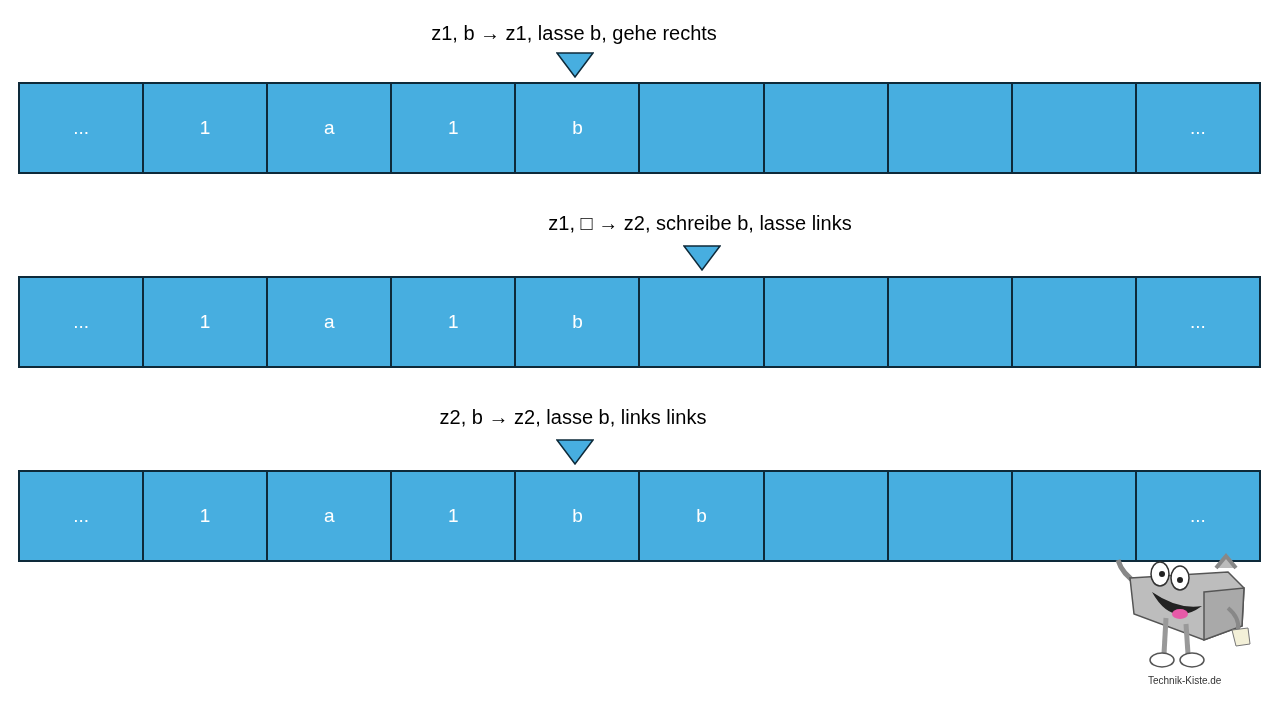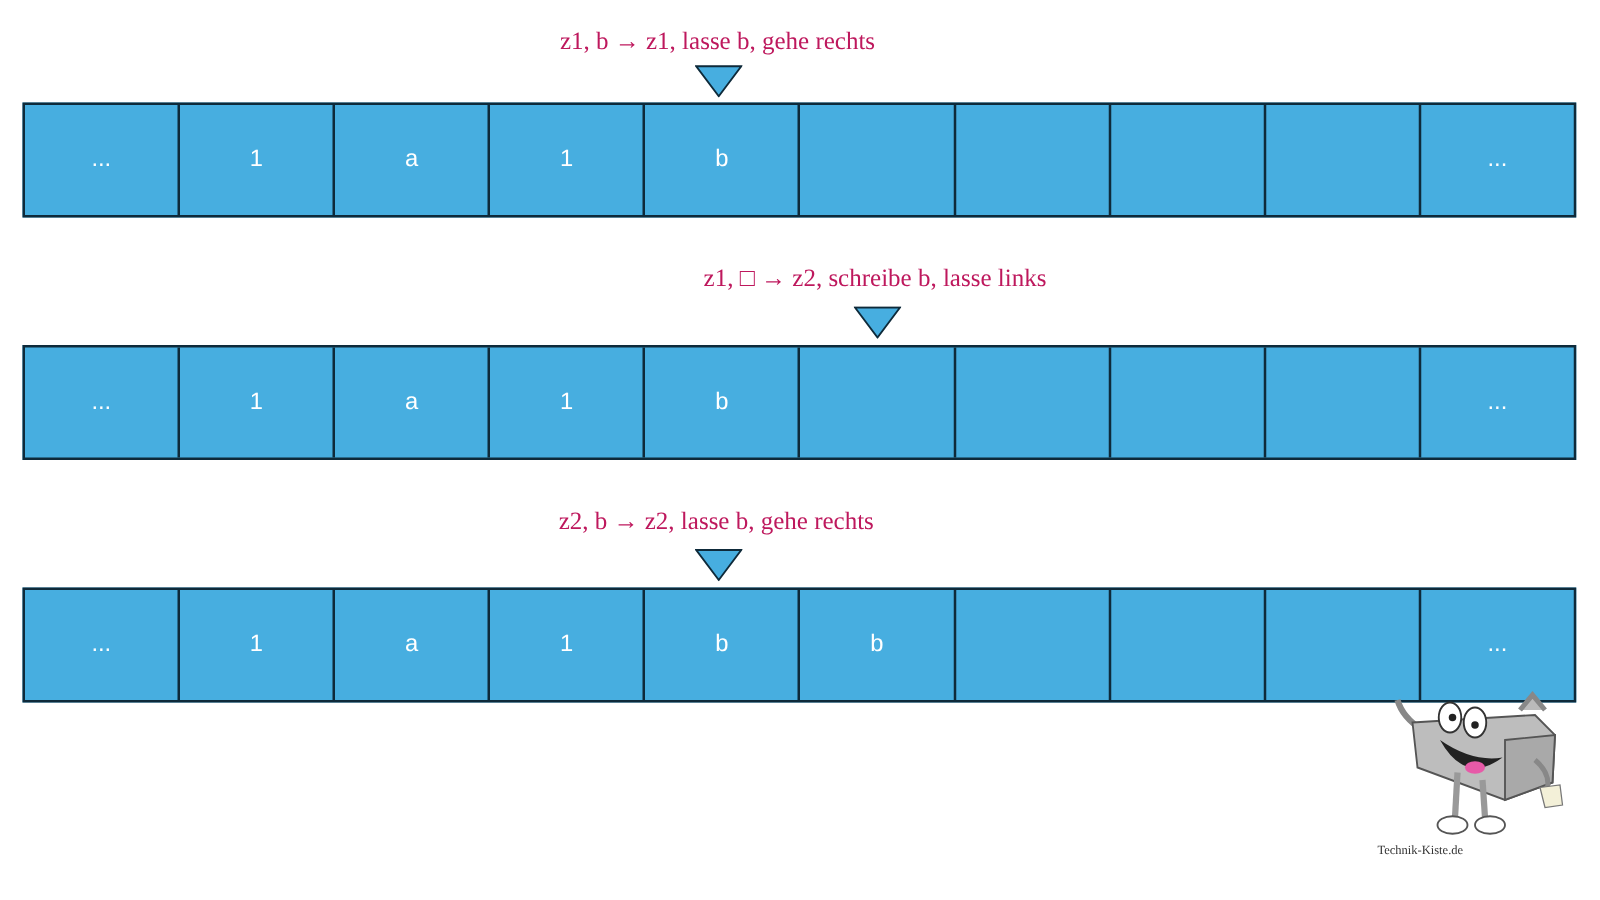--- a/index.html
+++ b/index.html
@@ -1,25 +1,25 @@
 <!DOCTYPE html>
 <html><head>
 <meta charset="utf-8">
 <style>
   html, body { margin:0; padding:0; background:#ffffff; }
   body { width:1280px; height:720px; position:relative; overflow:hidden; font-family:"Liberation Sans", sans-serif; }
   .step { position:absolute; left:0; top:0; width:1280px; }
-  .label { position:absolute; font-family:Liberation Serif, serif; font-size:20px; color:#be185d; white-space:nowrap; transform:translateX(-50%);text-align:right; }
+  .label { position:absolute; font-family:Liberation Sans, sans-serif; font-size:20px; color:#000000; white-space:nowrap; transform:translateX(-50%);text-align:right; }
   .pointer { position:absolute; width:0; height:0; transform:translateX(-50%); }
   .pointer svg { display:block; }
   .tape { position:absolute; left:18px; width:1243px; height:92px; display:flex; border:2px solid #0e2a3a; box-sizing:border-box; background:#47aee0; }
   .cell { flex:1; border-right:2px solid #0e2a3a; display:flex; align-items:center; justify-content:center; color:#ffffff; font-size:19px; box-sizing:border-box; }
   .cell:last-child { border-right:none; }
   .mascot { position:absolute; left:1108px; top:548px; width:150px; height:140px; }
-  .brand { position:absolute; left:1102px; top:675px; font-size:10px; color:#333; font-family:Liberation Serif, serif; }
+  .brand { position:absolute; left:1148px; top:675px; font-size:10px; color:#333; font-family:Liberation Sans, sans-serif; }
 </style>
 </head>
 <body>
 
 <div class="step">
   <div class="label" style="left:574px; top:22px;">z1, b → z1, lasse b, gehe rechts</div>
   <div class="pointer" style="left:575px; top:52px;">
     <svg width="38" height="26" viewBox="0 0 38 26" style="margin-left:-19px">
         <polygon points="1,1 37,1 19,25" fill="#47aee0" stroke="#0e2a3a" stroke-width="1.5"></polygon>
       </svg>
@@ -53,21 +53,21 @@
     <div class="cell">b</div>
     <div class="cell"></div>
     <div class="cell"></div>
     <div class="cell"></div>
     <div class="cell"></div>
     <div class="cell">...</div>
   </div>
 </div>
 
 <div class="step">
-  <div class="label" style="left:573px; top:406px;">z2, b → z2, lasse b, gehe rechts</div>
+  <div class="label" style="left:573px; top:406px;">z2, b → z2, lasse b, links links</div>
   <div class="pointer" style="left:575px; top:439px;">
     <svg width="38" height="26" viewBox="0 0 38 26" style="margin-left:-19px">
         <polygon points="1,1 37,1 19,25" fill="#47aee0" stroke="#0e2a3a" stroke-width="1.5"></polygon>
       </svg>
   </div>
   <div class="tape" style="top:470px;">
     <div class="cell">...</div>
     <div class="cell">1</div>
     <div class="cell">a</div>
     <div class="cell">1</div>

